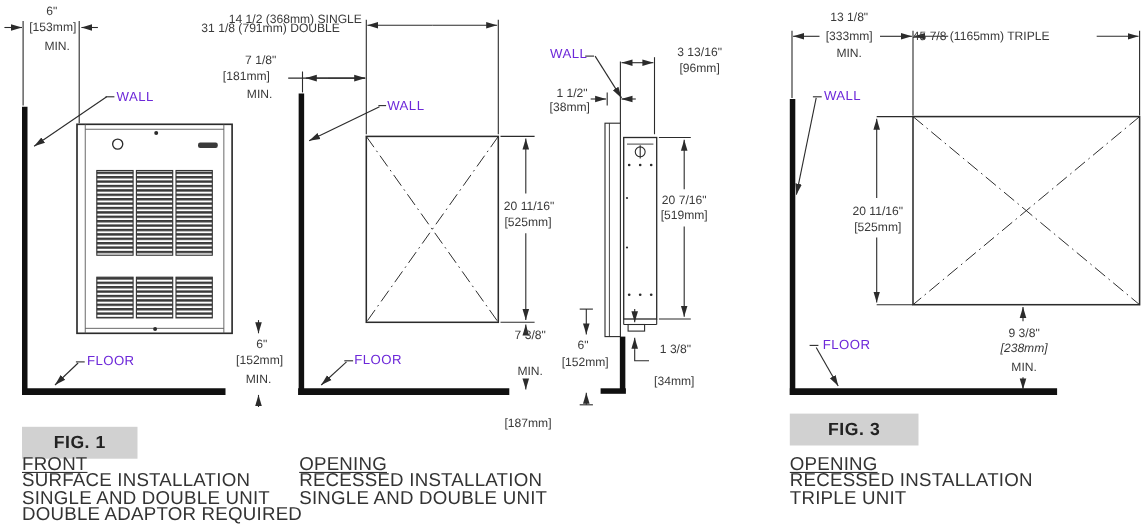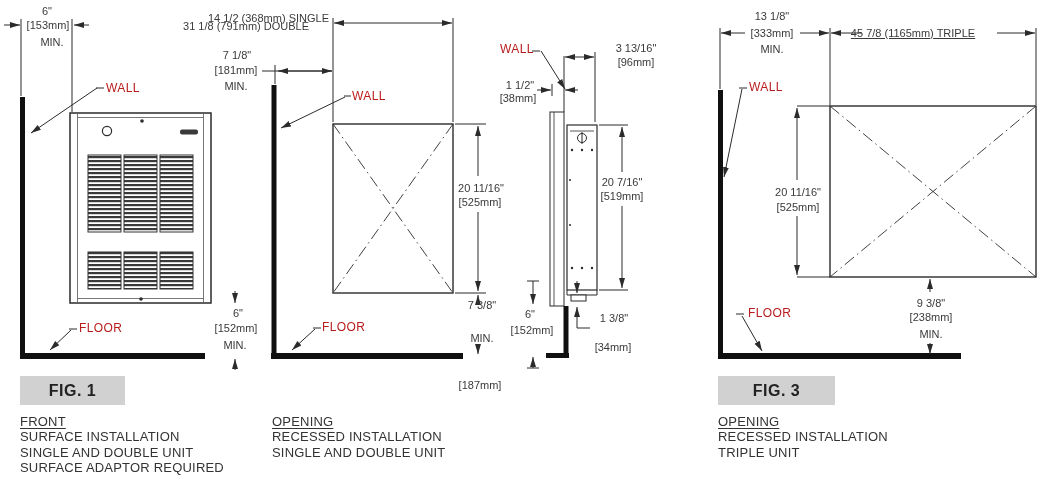--- a/index.html
+++ b/index.html
@@ -4,26 +4,26 @@
 <style>
   html,body{margin:0;padding:0;background:#fff;}
   .stage{
     position:relative;width:1042px;height:484px;background:#ffffff;
     font-family:"Liberation Sans","DejaVu Sans",sans-serif;overflow:hidden;
   }
   .stage svg{position:absolute;left:0;top:0;}
   .lbl{position:absolute;color:#3a3a3a;font-size:11px;line-height:1.1;white-space:nowrap;}
   .c{transform:translateX(-50%);}
   .r{transform:translateX(-100%);}
-  .wf{font-size:12px;letter-spacing:.4px;color:#b91c1c;}
+  .wf{font-size:12px;letter-spacing:.4px;color:#6d28d9;}
   .figbox{
     position:absolute;background:#d1d1d1;display:flex;align-items:center;justify-content:center;
     font-weight:bold;font-size:16px;color:#222;letter-spacing:.5px;
   }
-  .caption{position:absolute;color:#333;font-size:13px;line-height:15.4px;letter-spacing:.2px;}
+  .caption{position:absolute;color:#333;font-size:17px;line-height:15.4px;letter-spacing:.2px;}
   .cap-title{text-decoration:underline;text-underline-offset:2px;}
 </style>
 </head>
 <body>
 
 <div class="stage">
 
   <svg width="1042" height="484" viewBox="0 0 1042 484">
     <defs>
       <marker id="ah" markerWidth="10" markerHeight="8" refX="10" refY="4" orient="auto" markerUnits="userSpaceOnUse">
@@ -202,34 +202,34 @@
   </svg>
 
   <div class="lbl c" style="left:47px;top:5px;">6"</div>
   <div class="lbl c" style="left:48px;top:19px;">[153mm]</div>
   <div class="lbl c" style="left:52px;top:36px;">MIN.</div>
   <div class="lbl wf" style="left:106px;top:82px;">WALL</div>
   <div class="lbl wf" style="left:79px;top:322px;">FLOOR</div>
   <div class="lbl c" style="left:238px;top:307px;">6"</div>
   <div class="lbl c" style="left:236px;top:322px;">[152mm]</div>
   <div class="lbl c" style="left:235px;top:339px;">MIN.</div>
-  <div class="figbox" style="left:20px;top:376px;width:105px;height:29px;">
+  <div class="figbox" style="left:20px;top:388px;width:105px;height:29px;">
     <span>FIG. 1</span>
   </div>
   <div class="caption" style="left:20px;top:414px;">
     <div class="cap-title">FRONT</div>
     <div>SURFACE INSTALLATION</div>
     <div>SINGLE AND DOUBLE UNIT</div>
-    <div>SURFACE ADAPTOR REQUIRED</div>
+    <div>DOUBLE ADAPTOR REQUIRED</div>
   </div>
 
   <div class="lbl r" style="left:309px;top:12px;margin-left:20px;">14 1/2 (368mm) SINGLE</div>
   <div class="lbl r" style="left:309px;top:20px;">31 1/8 (791mm) DOUBLE</div>
   <div class="lbl c" style="left:237px;top:49px;">7 1/8"</div>
-  <div class="lbl c" style="left:236px;top:64px;">[181mm]</div>
+  <div class="lbl c" style="left:224px;top:64px;">[181mm]</div>
   <div class="lbl c" style="left:236px;top:80px;">MIN.</div>
   <div class="lbl wf" style="left:352px;top:90px;">WALL</div>
   <div class="lbl c" style="left:481px;top:182px;">20 11/16"</div>
   <div class="lbl c" style="left:480px;top:196px;">[525mm]</div>
   <div class="lbl c" style="left:482px;top:299px;">7 3/8"</div>
   <div class="lbl c" style="left:480px;top:332px;margin-top:47px;">[187mm]</div>
   <div class="lbl c" style="left:482px;top:332px;">MIN.</div>
   <div class="lbl wf" style="left:322px;top:321px;">FLOOR</div>
   <div class="caption" style="left:272px;top:414px;">
     <div class="cap-title">OPENING</div>
@@ -245,26 +245,26 @@
   <div class="lbl c" style="left:622px;top:176px;">20 7/16"</div>
   <div class="lbl c" style="left:622px;top:190px;">[519mm]</div>
   <div class="lbl c" style="left:530px;top:308px;">6"</div>
   <div class="lbl c" style="left:532px;top:324px;">[152mm]</div>
   <div class="lbl c" style="left:614px;top:312px;">1 3/8"</div>
   <div class="lbl c" style="left:613px;top:341px;">[34mm]</div>
 
   <div class="lbl c" style="left:772px;top:10px;">13 1/8"</div>
   <div class="lbl c" style="left:772px;top:27px;">[333mm]</div>
   <div class="lbl c" style="left:772px;top:43px;">MIN.</div>
-  <div class="lbl c" style="left:913px;top:27px;text-decoration:underline;">45 7/8 (1165mm) TRIPLE</div>
+  <div class="lbl c" style="left:892px;top:27px;">45 7/8 (1165mm) TRIPLE</div>
   <div class="lbl wf" style="left:749px;top:81px;">WALL</div>
   <div class="lbl c" style="left:798px;top:186px;">20 11/16"</div>
   <div class="lbl c" style="left:798px;top:201px;">[525mm]</div>
   <div class="lbl c" style="left:931px;top:297px;">9 3/8"</div>
-  <div class="lbl c" style="left:931px;top:311px;">[238mm]</div>
+  <div class="lbl c" style="left:931px;top:311px;font-style:italic;">[238mm]</div>
   <div class="lbl c" style="left:931px;top:328px;">MIN.</div>
   <div class="lbl wf" style="left:748px;top:307px;">FLOOR</div>
   <div class="figbox" style="left:718px;top:376px;width:117px;height:29px;">
     <span>FIG. 3</span>
   </div>
   <div class="caption" style="left:718px;top:414px;">
     <div class="cap-title">OPENING</div>
     <div>RECESSED INSTALLATION</div>
     <div>TRIPLE UNIT</div>
   </div>

